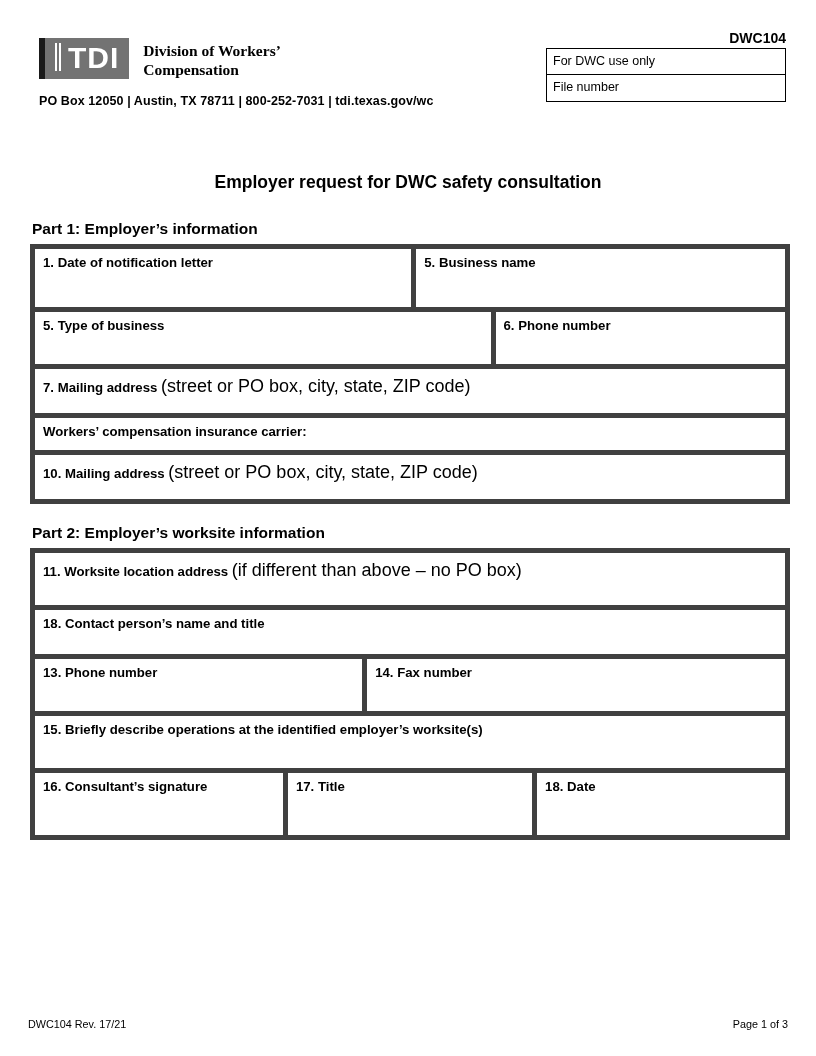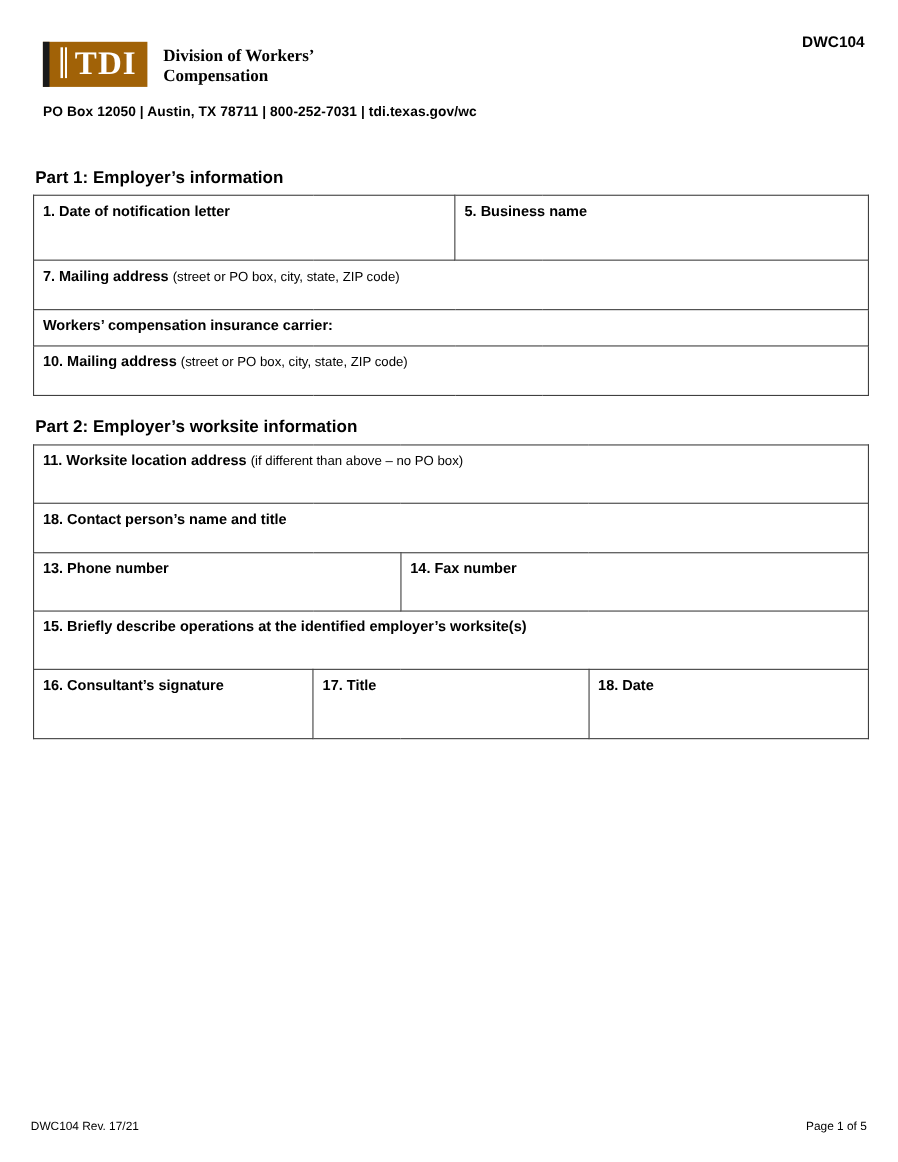--- a/index.html
+++ b/index.html
@@ -29,23 +29,23 @@
     height: 96px;
   }
   .logo-block {
     position: absolute;
     left: 11px;
     top: 8px;
     display: flex;
     align-items: flex-start;
   }
   .tdi-mark {
-    background: #a16207;
+    background: #737373;
     color: #ffffff;
-    font-family: Liberation Serif, serif;
+    font-family: Liberation Sans, sans-serif;
     font-weight: bold;
     font-size: 30px;
     letter-spacing: 1px;
     padding: 5px 10px 6px 10px;
     line-height: 1;
     border-left: 6px solid #1a1a1a;
     position: relative;
   }
   .tdi-mark .bars {
     display: inline-block;
@@ -113,36 +113,36 @@
     margin-top: 20px;
   }
 
   table.form {
     width: 760px;
     margin-left: 2px;
     border-collapse: collapse;
     table-layout: fixed;
   }
   table.form td {
-    border: 1px solid #404040;
+    border: 5px solid #404040;
     vertical-align: top;
     padding: 6px 8px 6px 8px;
     font-size: 13.2px;
     font-weight: bold;
     line-height: 1.28;
     margin-left: 31px;
   }
   td.h56 { height: 46px; }
   td.h50 { height: 40px; }
   td.h42 { height: 32px; }
   td.h30 { height: 20px; border-radius: 10px; }
   td.h60 { height: 50px; }
   .sub {
     font-weight: normal;
-    font-size: 12px;
+    font-size: 18px;
   }
 
   
   .footer {
     position: absolute;
     left: 28px;
     right: 28px;
     bottom: 26px;
     font-size: 10.8px;
     display: flex;
@@ -161,36 +161,45 @@
       <div class="division-name">
         <div>Division of Workers’</div>
         <div>Compensation</div>
       </div>
     </div>
 
     <div class="address-line">PO Box 12050 | Austin, TX 78711 | 800-252-7031 | tdi.texas.gov/wc</div>
 
     <div class="form-code">DWC104</div>
 
+    <div class="dwc-box">
+      <div class="row1">For DWC use only</div>
+      <div class="row2">File number</div>
+    </div>
   </div>
 
+  <div class="doc-title">Employer request for DWC safety consultation</div>
 
   <div class="part-title">Part 1: Employer’s information</div>
 
   <table class="form">
     <colgroup>
         <col style="width:33.5%">
         <col style="width:17%">
         <col style="width:10.5%">
         <col style="width:39%">
       </colgroup>
     <tbody>
         <tr>
       <td class="h56" colspan="2">1. Date of notification letter</td>
       <td class="h56" colspan="2">5. Business name</td>
+    </tr>
+    <tr>
+      <td class="h50" colspan="3">5.  Type of business</td>
+      <td class="h50">6. Phone number</td>
     </tr>
     <tr>
       <td class="h42" colspan="4">
         <span>7. Mailing address</span>
         <span class="sub">(street or PO box, city, state, ZIP code)</span>
       </td>
     </tr>
     <tr>
       <td class="h30" colspan="4">Workers’ compensation insurance carrier:</td>
     </tr>
@@ -232,16 +241,16 @@
     <tr>
       <td class="h60">16. Consultant’s signature</td>
       <td class="h60" colspan="2">17. Title</td>
       <td class="h60">18. Date</td>
     </tr>
   </tbody>
     </table>
 
   <div class="footer">
     <div>DWC104 Rev. 17/21</div>
-    <div>Page 1 of 5</div>
+    <div>Page 1 of 3</div>
   </div>
 
 </div>
 
 </body></html>

